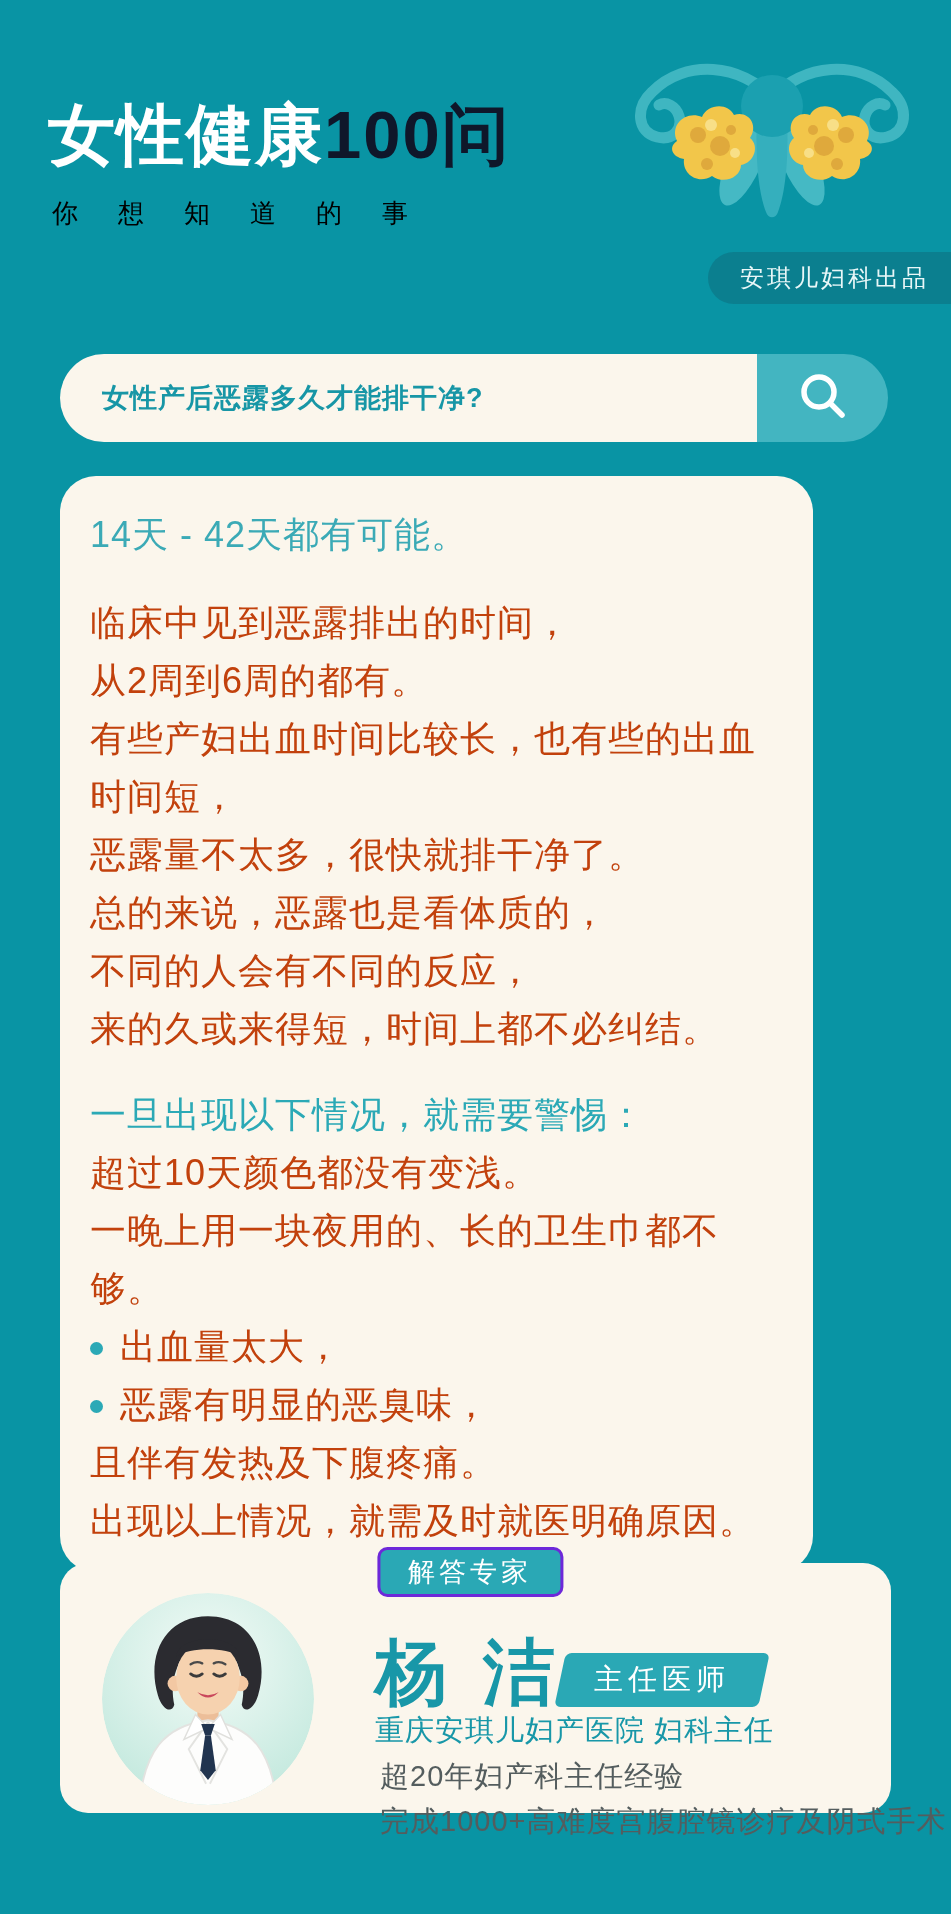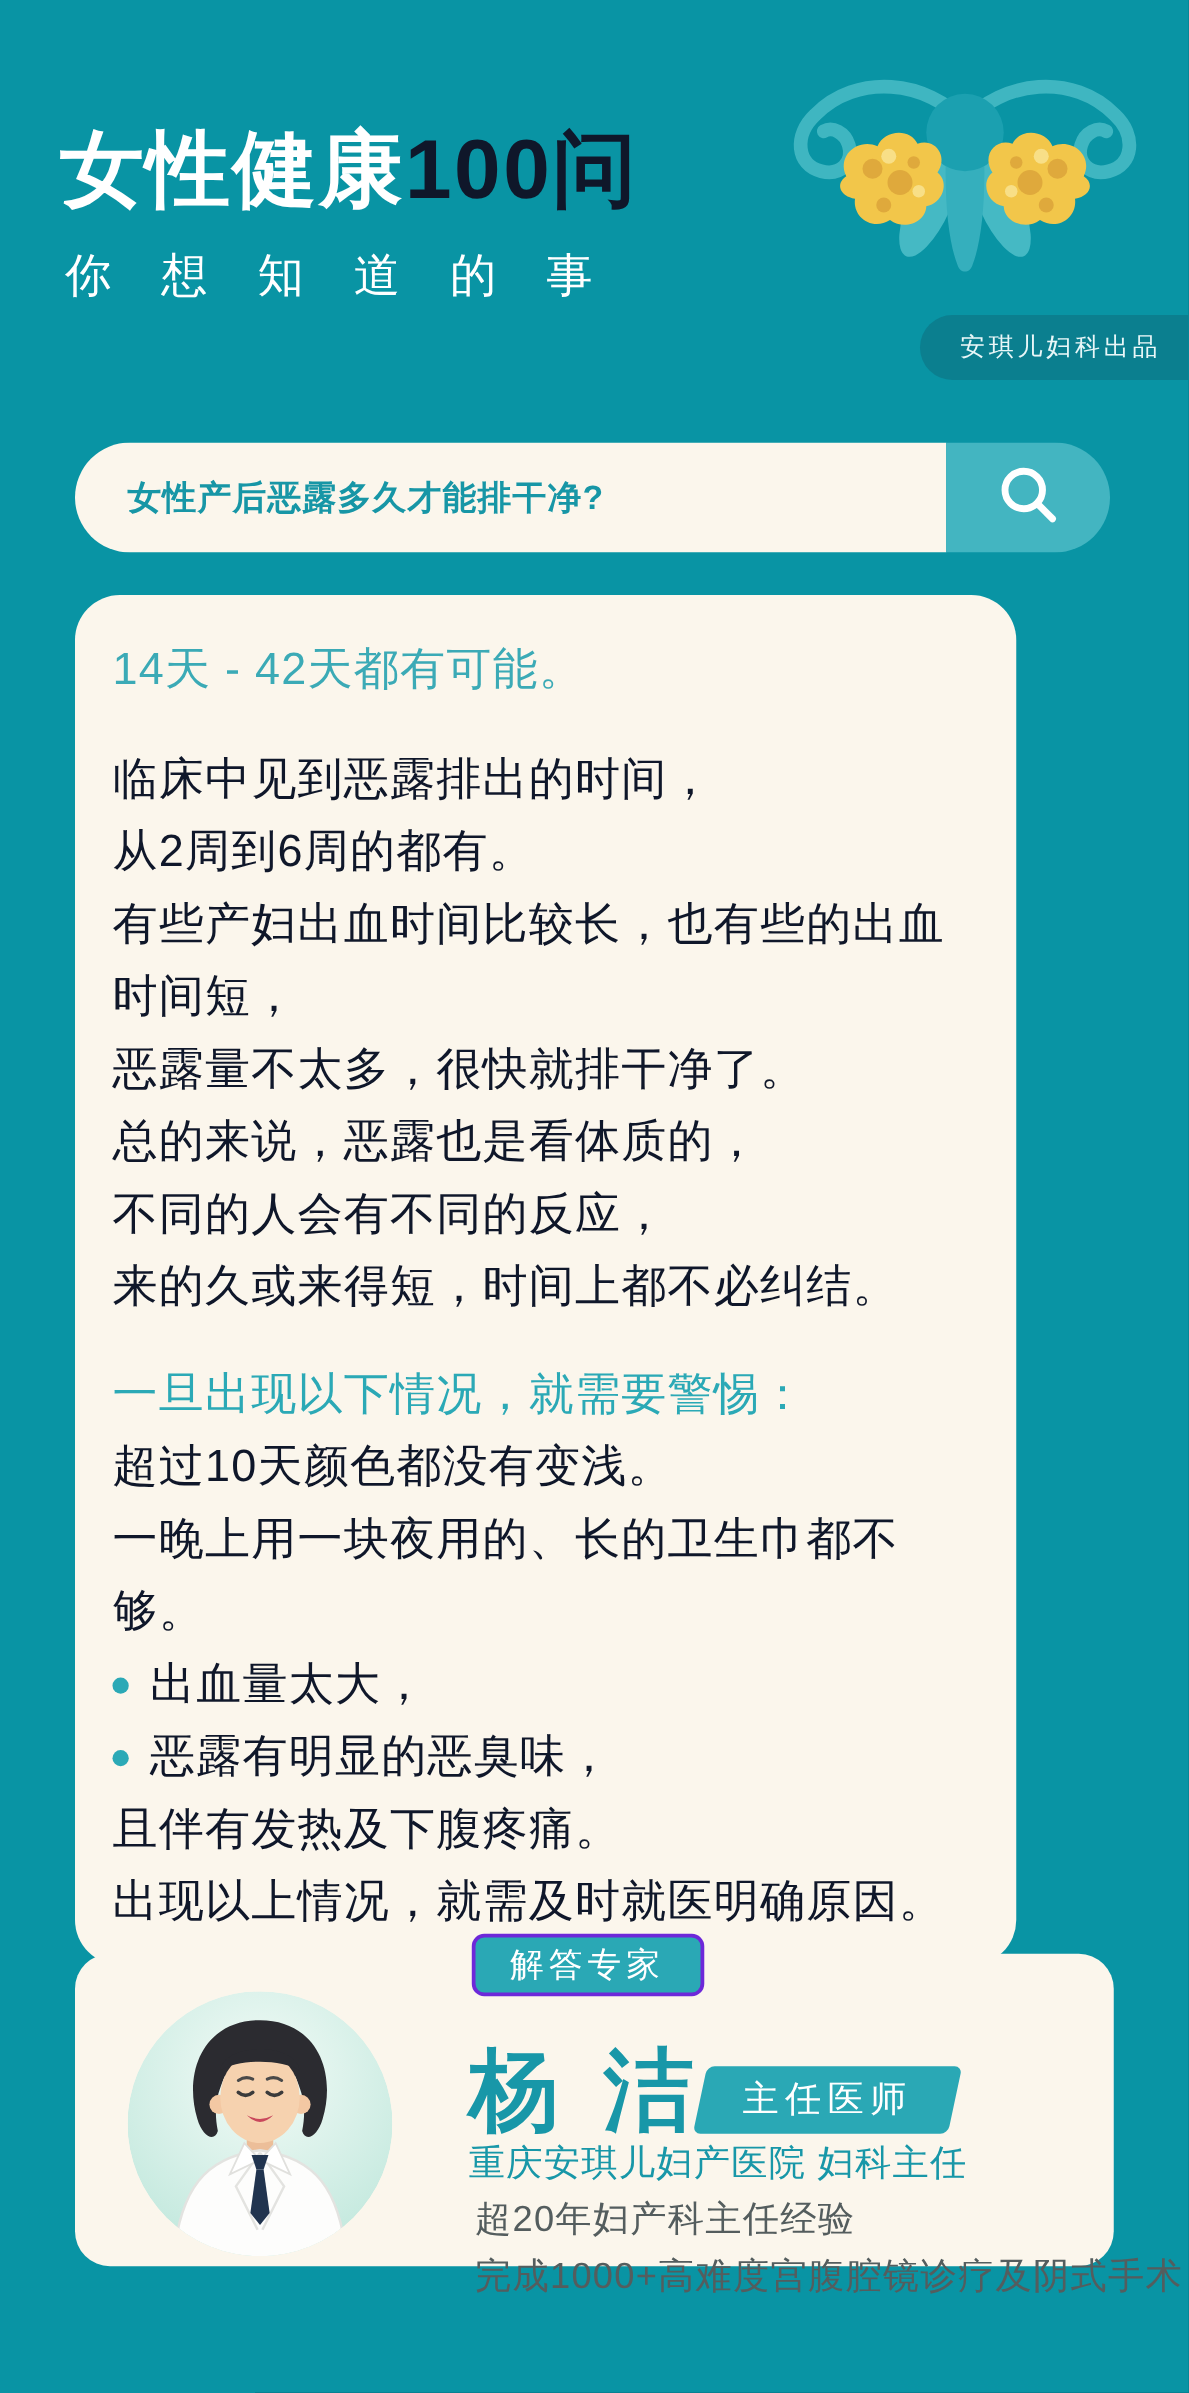--- a/index.html
+++ b/index.html
@@ -13,29 +13,29 @@
   }
   
   .main-title{
     position:absolute;left:48px;top:90px;
     font-size:67px;font-weight:bold;color:#FFFFFF;
     letter-spacing:2px;white-space:nowrap;
   }
   .main-title .yellow{color:#0f172a;}
   .subtitle{
     position:absolute;left:52px;top:196px;
-    font-size:37px;color:#ffffff;letter-spacing:40px;white-space:nowrap;
+    font-size:26px;color:#000000;letter-spacing:40px;white-space:nowrap;
   }
   .uterus{position:absolute;right:14px;top:46px;width:330px;height:180px;}
   .producer-badge{
     position:absolute;right:0;top:252px;height:52px;line-height:52px;
     background:#0B7F8F;color:#E9F7F8;
     border-radius:26px 0 0 26px;
     padding:0 22px 0 32px;
-    font-size:20px;letter-spacing:3px;white-space:nowrap;
+    font-size:24px;letter-spacing:3px;white-space:nowrap;
   }
   
   .search-pill{
     position:absolute;left:60px;top:354px;width:828px;height:88px;
     border-radius:44px;overflow:hidden;display:flex;
   }
   .search-text{
     flex:1;background:#FBF6EC;display:flex;align-items:center;
     padding-left:42px;
     font-size:27px;font-weight:bold;color:#1796A6;letter-spacing:1px;
@@ -46,21 +46,21 @@
     display:flex;align-items:center;justify-content:center;
     cursor:pointer;
   }
   
   .content-card{
     position:absolute;left:60px;top:476px;width:753px;
     box-sizing:border-box;
     background:#FBF6EC;border-radius:36px;
     padding:30px 28px 22px 30px;
   }
-  .content-card p{margin:0;font-size:36px;line-height:58px;color:#0f172a;letter-spacing:1px;}
+  .content-card p{margin:0;font-size:36px;line-height:58px;color:#c2410c;letter-spacing:1px;}
   .content-card .intro{color:#3BAAB6;margin-bottom:30px;}
   .content-card .para{margin-bottom:28px;}
   .content-card .warning-heading{color:#2BA9B6;}
   .dot{
     display:inline-block;width:13px;height:13px;border-radius:50%;
     background:#2BA9B6;margin-right:17px;vertical-align:4px;
   }
   
   .expert-card{
     position:absolute;left:60px;top:1563px;width:831px;height:250px;

